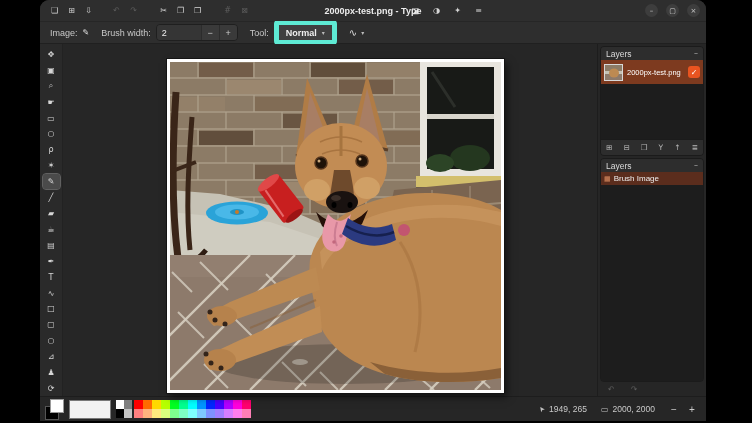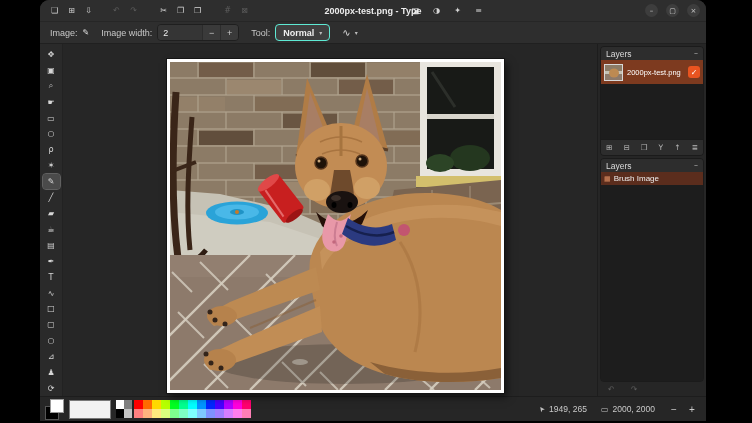--- a/index.html
+++ b/index.html
@@ -28,21 +28,21 @@
   
   .toolbar{height:21px;background:#2e2e2e;border-top:1px solid #262626;border-bottom:1px solid #202020;
            display:flex;align-items:center;font-size:9px;color:#c8c8c8;padding-left:10px;flex:0 0 auto;}
   .tlabel{margin-right:5px;}
   .ticon{font-size:8px;color:#ddd;margin-right:12px;}
   .spin{display:flex;align-items:stretch;height:15px;border:1px solid #1f1f1f;border-radius:4px;
         overflow:hidden;margin-right:12px;}
   .spin .val{width:34px;background:#353535;color:#eee;display:flex;align-items:center;padding:0 5px;}
   .spin .sbtn{width:17px;background:#3a3a3a;border-left:1px solid #2c2c2c;color:#ccc;
               display:flex;align-items:center;justify-content:center;}
-  .dd{height:15px;background:#3f3f3f;border:1px solid #5eead4;border-radius:4px;display:flex;
+  .dd{height:15px;background:#3f3f3f;border:5px solid #5eead4;border-radius:4px;display:flex;
       align-items:center;gap:5px;padding:0 7px;font-weight:bold;color:#eee;margin-right:12px;}
   .chev{font-size:6px;color:#bbb;}
   .linestyle{display:flex;align-items:center;gap:4px;color:#ddd;font-size:10px;}
 
   
   .body{flex:1 1 auto;display:flex;min-height:0;}
   .tools{width:22px;background:#2a2a2a;border-right:1px solid #222;display:flex;flex-direction:column;
          align-items:center;padding-top:3px;gap:1px;flex:0 0 auto;}
   .tool{width:17px;height:15px;border-radius:3px;display:flex;align-items:center;justify-content:center;
         font-size:8px;color:#d5d5d5;}
@@ -134,21 +134,21 @@
 
       <span class="wctrl glyph">–</span>
           <span class="wctrl glyph">▢</span>
           <span class="wctrl glyph">×</span>
         </div>
     </div>
 
     <div class="toolbar">
       <span class="tlabel">Image:</span>
       <span class="ticon glyph">✎</span>
-      <span class="tlabel">Image width:</span>
+      <span class="tlabel">Brush width:</span>
       <div class="spin">
         <span class="val">2</span>
         <span class="sbtn">−</span>
         <span class="sbtn">+</span>
       </div>
       <span class="tlabel">Tool:</span>
       <div class="dd">
         <span>Normal</span>
         <span class="chev glyph">▾</span>
       </div>

